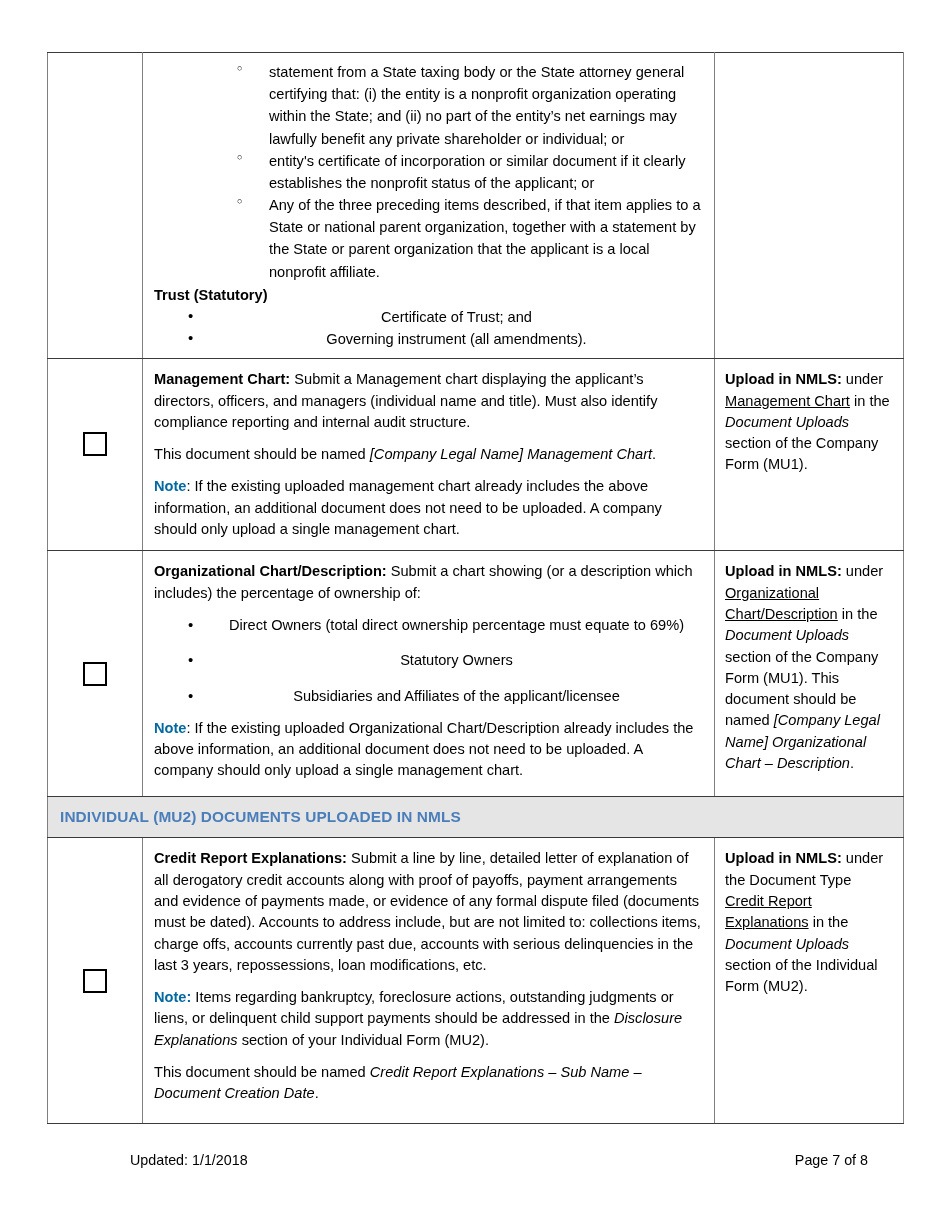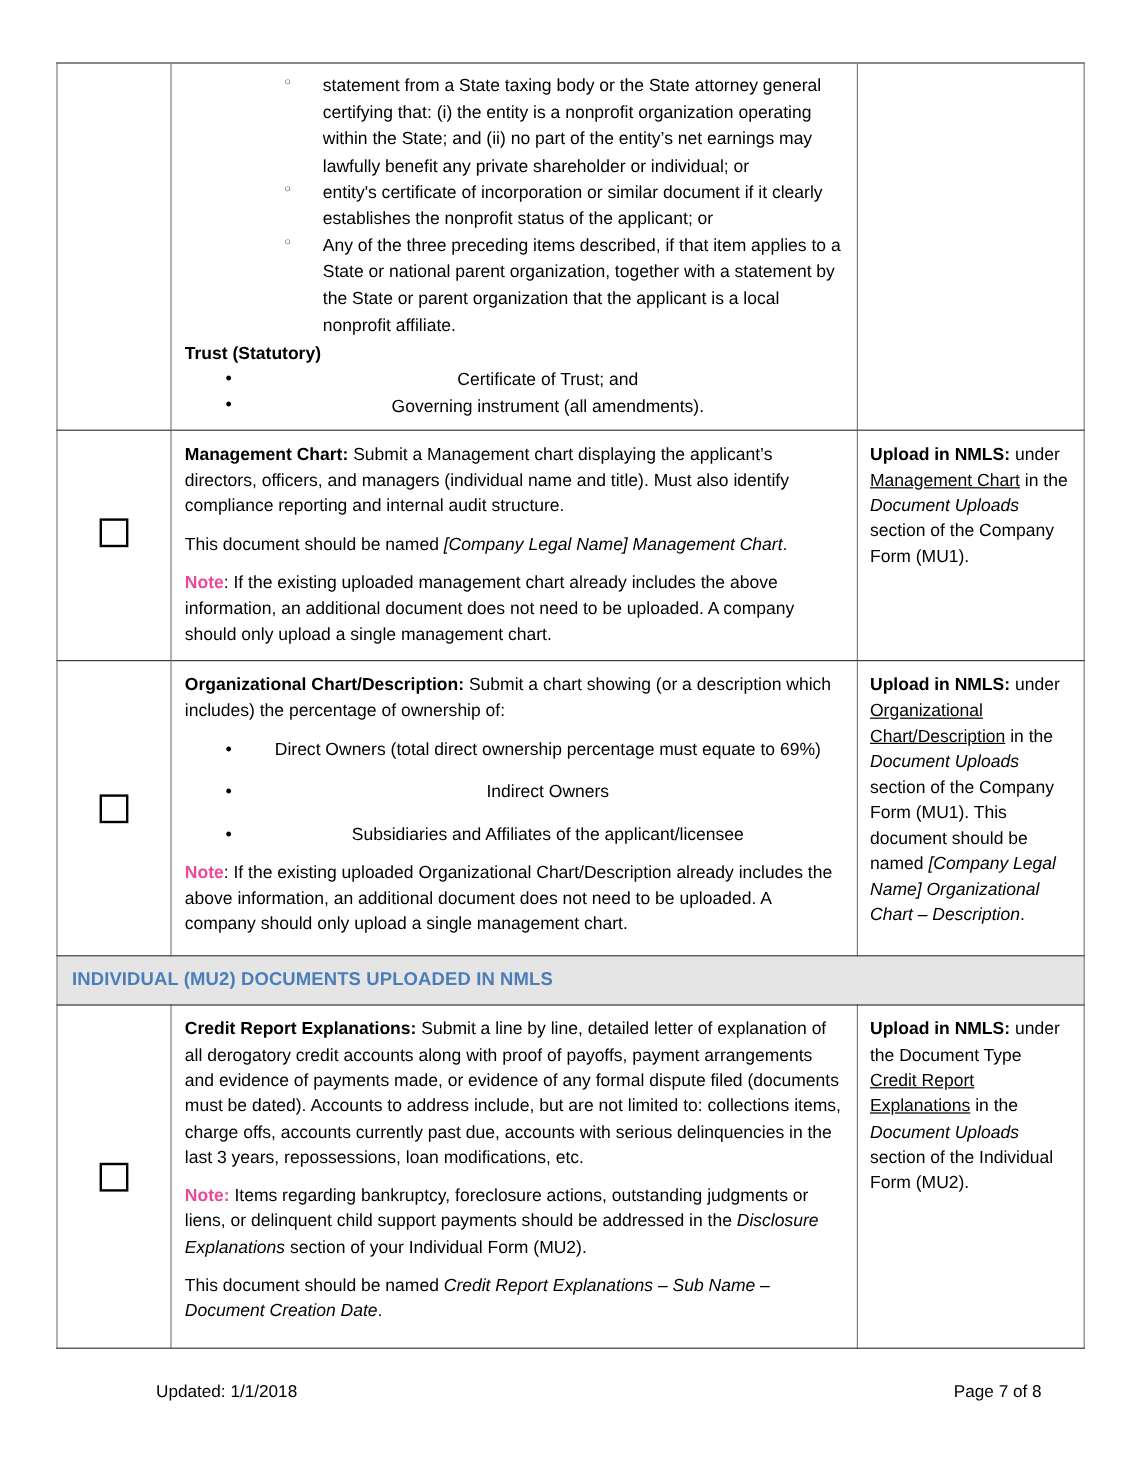--- a/index.html
+++ b/index.html
@@ -73,21 +73,21 @@
     height: 100%;
     min-height: 60px;
   }
 
   
   p { margin: 0 0 11px 0; }
   p:last-child { margin-bottom: 0; }
   .b { font-weight: bold; }
   .i { font-style: italic; }
   .u { text-decoration: underline; }
-  .note { color: #ec4899; font-weight: bold; }
+  .note { color: #0369a1; font-weight: bold; }
 
   
   ul.lvl1 {
     margin: 0 0 0 0;
     padding-left: 56px;
     list-style: none;
   }
   ul.lvl1 > li {
     position: relative;
     margin-bottom: 0px;
@@ -216,21 +216,21 @@
         <td class="check-cell">
           <div class="check-wrap" style="min-height:245px;">
             <span class="checkbox"></span>
           </div>
         </td>
         <td>
           <div class="cell-pad">
             <p><span class="b">Organizational Chart/Description:</span><span>  Submit a chart showing (or a description which includes) the percentage of ownership of:</span></p>
             <ul class="lvl1 spaced" style="margin-bottom:11px;">
               <li><span>Direct Owners (total direct ownership percentage must equate to 69%)</span></li>
-              <li><span>Indirect Owners</span></li>
+              <li><span>Statutory Owners</span></li>
               <li><span>Subsidiaries and Affiliates of the applicant/licensee</span></li>
             </ul>
             <p><span class="note">Note</span><span>: If the existing uploaded Organizational Chart/Description already includes the above information, an additional document does not need to be uploaded. A company should only upload a single management chart.</span></p>
           </div>
         </td>
         <td>
           <div class="cell-pad nmls">
             <p><span class="b">Upload in NMLS:</span><span> under </span><span class="u">Organizational Chart/Description</span><span> in the </span><span class="i">Document Uploads</span><span> section of the Company Form (MU1). This document should be named </span><span class="i">[Company Legal Name] Organizational Chart – Description</span><span>.</span></p>
           </div>
         </td>

